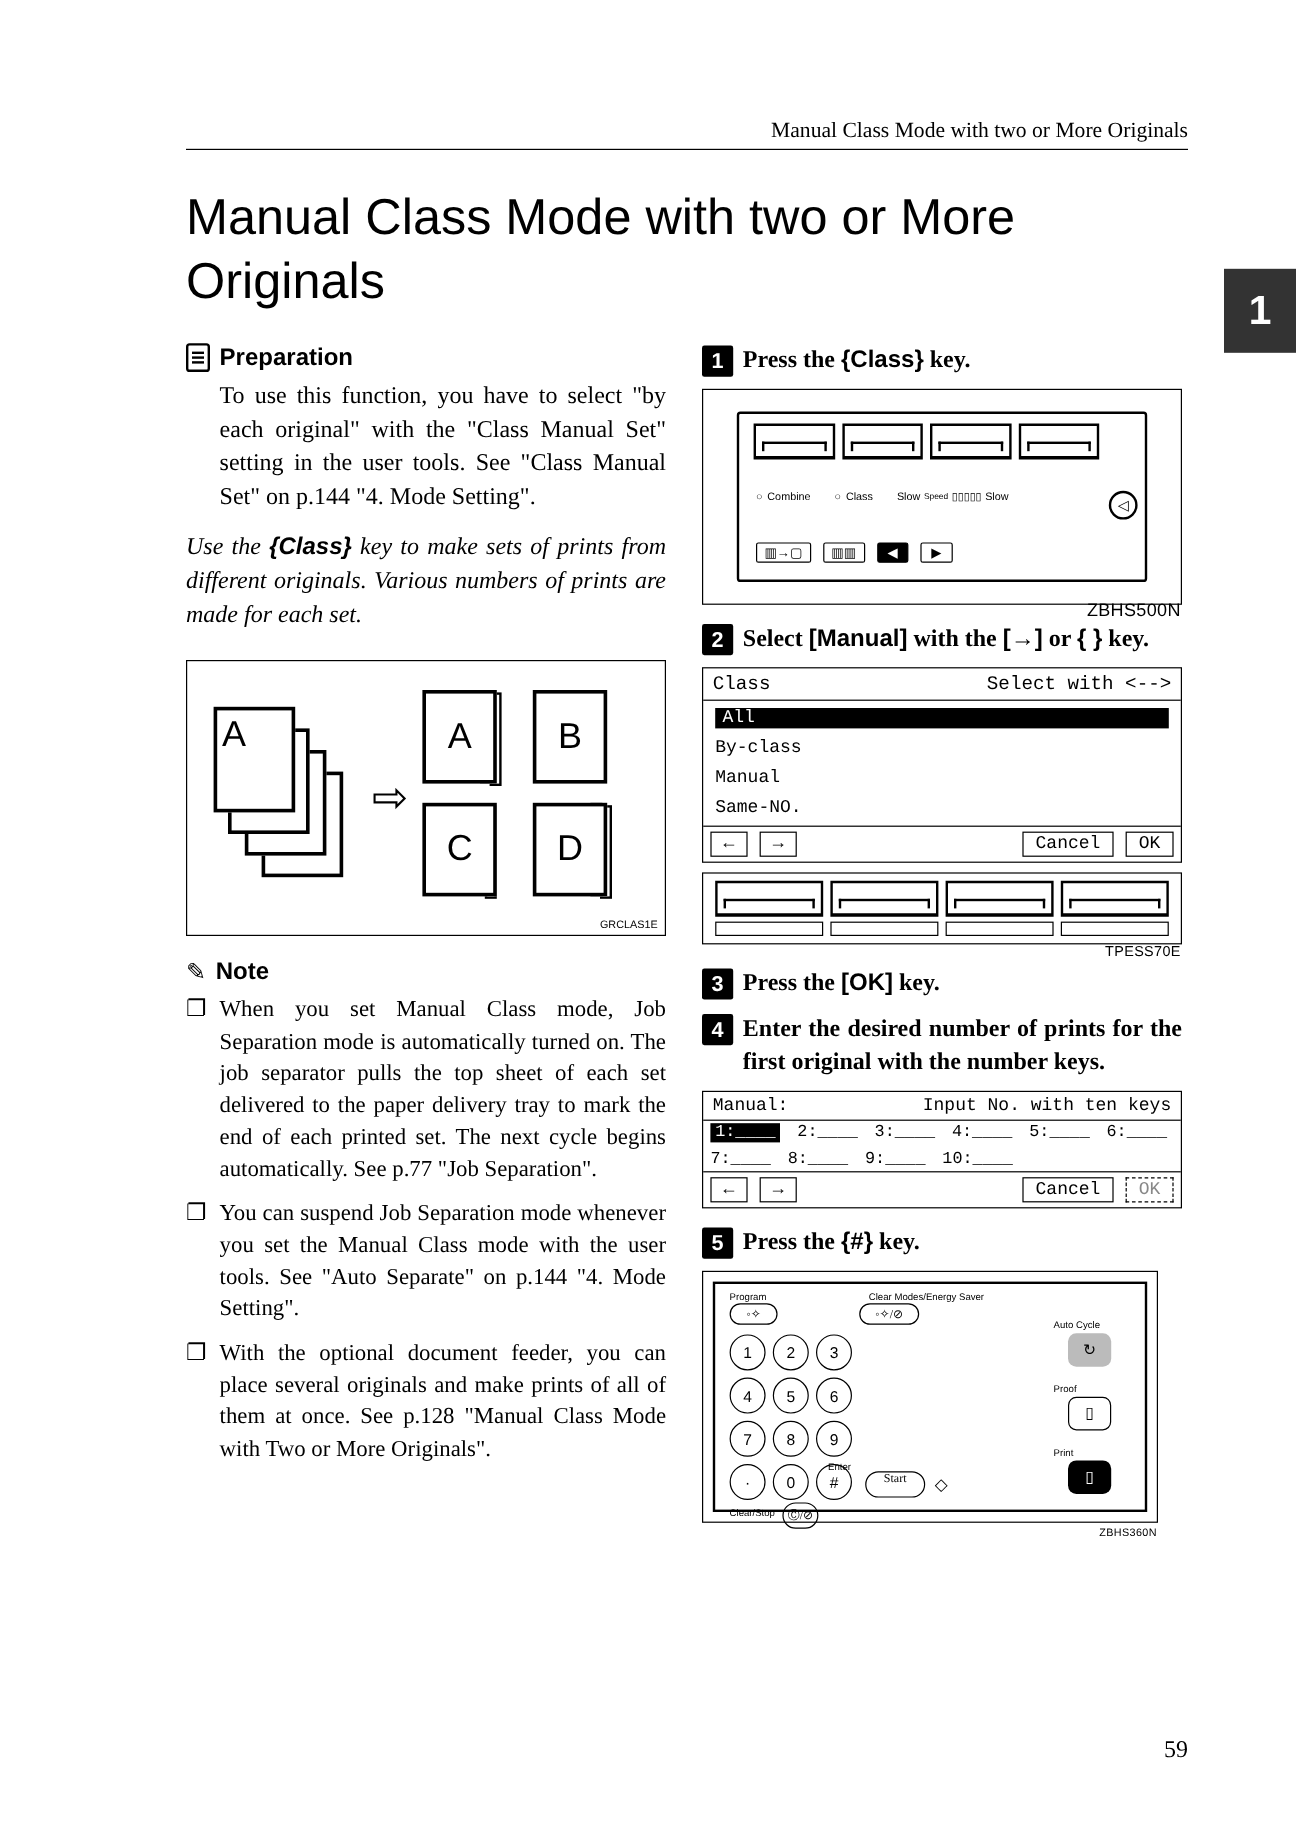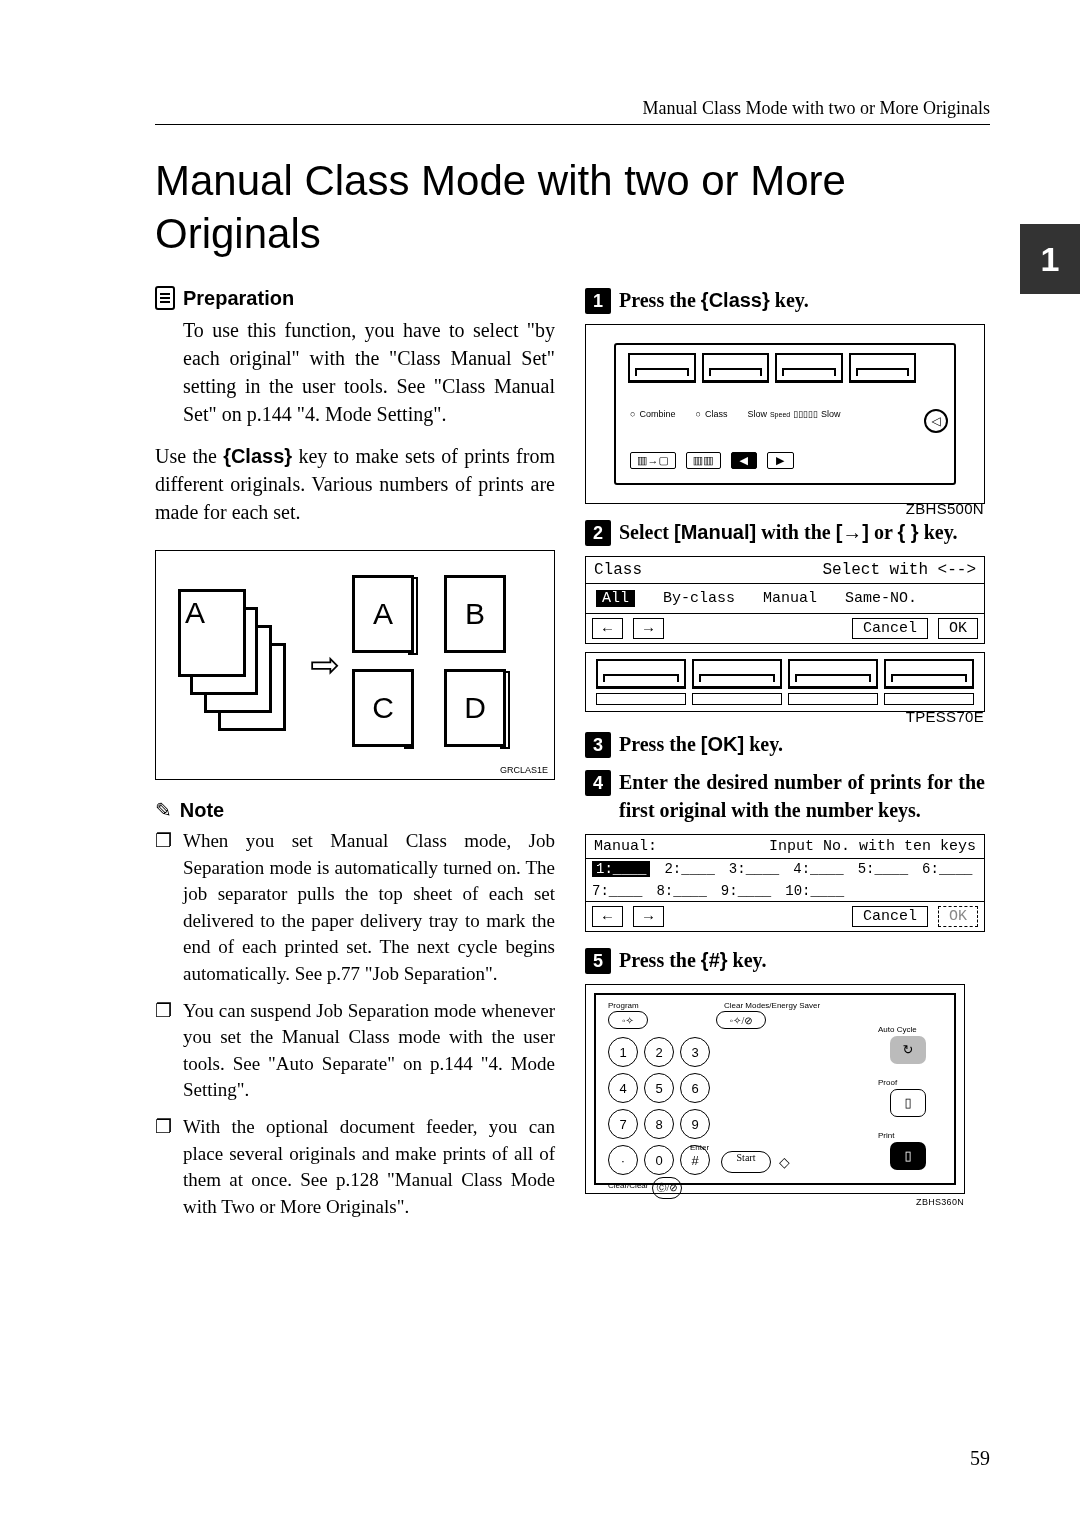--- a/index.html
+++ b/index.html
@@ -88,20 +88,21 @@
     line-height: 1.4;
     margin-left: 28px;
     text-align: justify;
     margin-bottom: 14px;
   }
   .para {
     font-size: 20px;
     line-height: 1.4;
     text-align: justify;
     margin-bottom: 24px;
+    font-style: italic;
   }
   .key-label {
     font-family: Arial, sans-serif;
     font-weight: bold;
   }
   .diagram-box {
     border: 1px solid #000;
     height: 230px;
     margin: 8px 0 18px 0;
     position: relative;
@@ -208,36 +209,36 @@
   .img-code { position:absolute; right:0; bottom:-14px; font-size:15px; font-family: Arial, sans-serif; letter-spacing:0.3px; }
 
   .lcd {
     border: 1px solid #000;
     font-family: 'Courier New', monospace;
     font-size: 16px;
     margin: 8px 0;
   }
   .lcd-row { display:flex; justify-content:space-between; padding: 4px 8px; border-bottom:1px solid #000; }
   .lcd-row:last-child { border-bottom: none; }
-  .lcd-tabs { display:flex; gap: 28px; padding: 6px 10px; border-bottom:1px solid #000; font-size:15px; }
+  .lcd-tabs { display:flex; gap: 8px; padding: 6px 10px; border-bottom:1px solid #000; font-size:15px;flex-direction:column; }
   .lcd-tabs .sel { background:#000; color:#fff; padding: 0 6px; }
   .lcd-btns { display:flex; gap: 10px; padding: 4px 6px; }
   .lcd-bn { border:1px solid #000; padding: 1px 10px; flex:0 0 auto; font-size:15px; }
   .lcd-bn.spacer { border:none; flex:1; }
 
   .soft-strip {
     border:1px solid #000;
     height: 60px;
     margin-bottom: 6px;
     position: relative;
   }
   .soft-strip .softkeys { left: 10px; right: 10px; top: 6px; }
   .soft-strip .botbar { position:absolute; left:10px; right:10px; bottom:6px; display:flex; gap:6px; }
   .soft-strip .botbar div { flex:1; height:12px; border:1.5px solid #000; }
-  .img-code2 { position:absolute; right:0; bottom:-14px; font-size:15px; font-family: Arial, sans-serif; letter-spacing:0.3px;text-align:center; }
+  .img-code2 { position:absolute; right:0; bottom:-14px; font-size:12px; font-family: Arial, sans-serif; letter-spacing:0.3px;text-align:center; }
 
   .lcd2 {
     border: 1px solid #000;
     font-family: 'Courier New', monospace;
     font-size: 15px;
     margin: 8px 0 14px 0;
   }
   .lcd2 .hdr { display:flex; justify-content:space-between; padding: 3px 8px; border-bottom:1px solid #000; }
   .lcd2 .cells { display:flex; flex-wrap:wrap; padding: 2px 6px; gap: 6px 14px; border-bottom:1px solid #000; font-size:14px; }
   .lcd2 .cells .sel { background:#000; color:#fff; padding: 0 4px; }
@@ -495,21 +496,21 @@
           <div class="kp-d">9</div>
           <div class="kp-d">·</div>
           <div class="kp-d">0</div>
           <div class="kp-d">#</div>
         </div>
         <div class="kp-label" style="top:148px;left:94px;">Enter</div>
         <div class="kp-start">
             <span>Start</span>
           </div>
         <span class="kp-dia" style="position:absolute;top:159px;left:183px;">◇</span>
-        <div class="kp-stop">Clear/Clear</div>
+        <div class="kp-stop">Clear/Stop</div>
         <div class="kp-stop-btn">Ⓒ/⊘</div>
 
         <div class="kp-right-col">
           <div class="kp-right-lbl">Auto Cycle</div>
           <div class="kp-right-btn kp-grey">↻</div>
           <div class="kp-right-lbl">Proof</div>
           <div class="kp-right-btn" style="border:1.5px solid #000;">▯</div>
           <div class="kp-right-lbl">Print</div>
           <div class="kp-right-btn kp-black">▯</div>
         </div>

